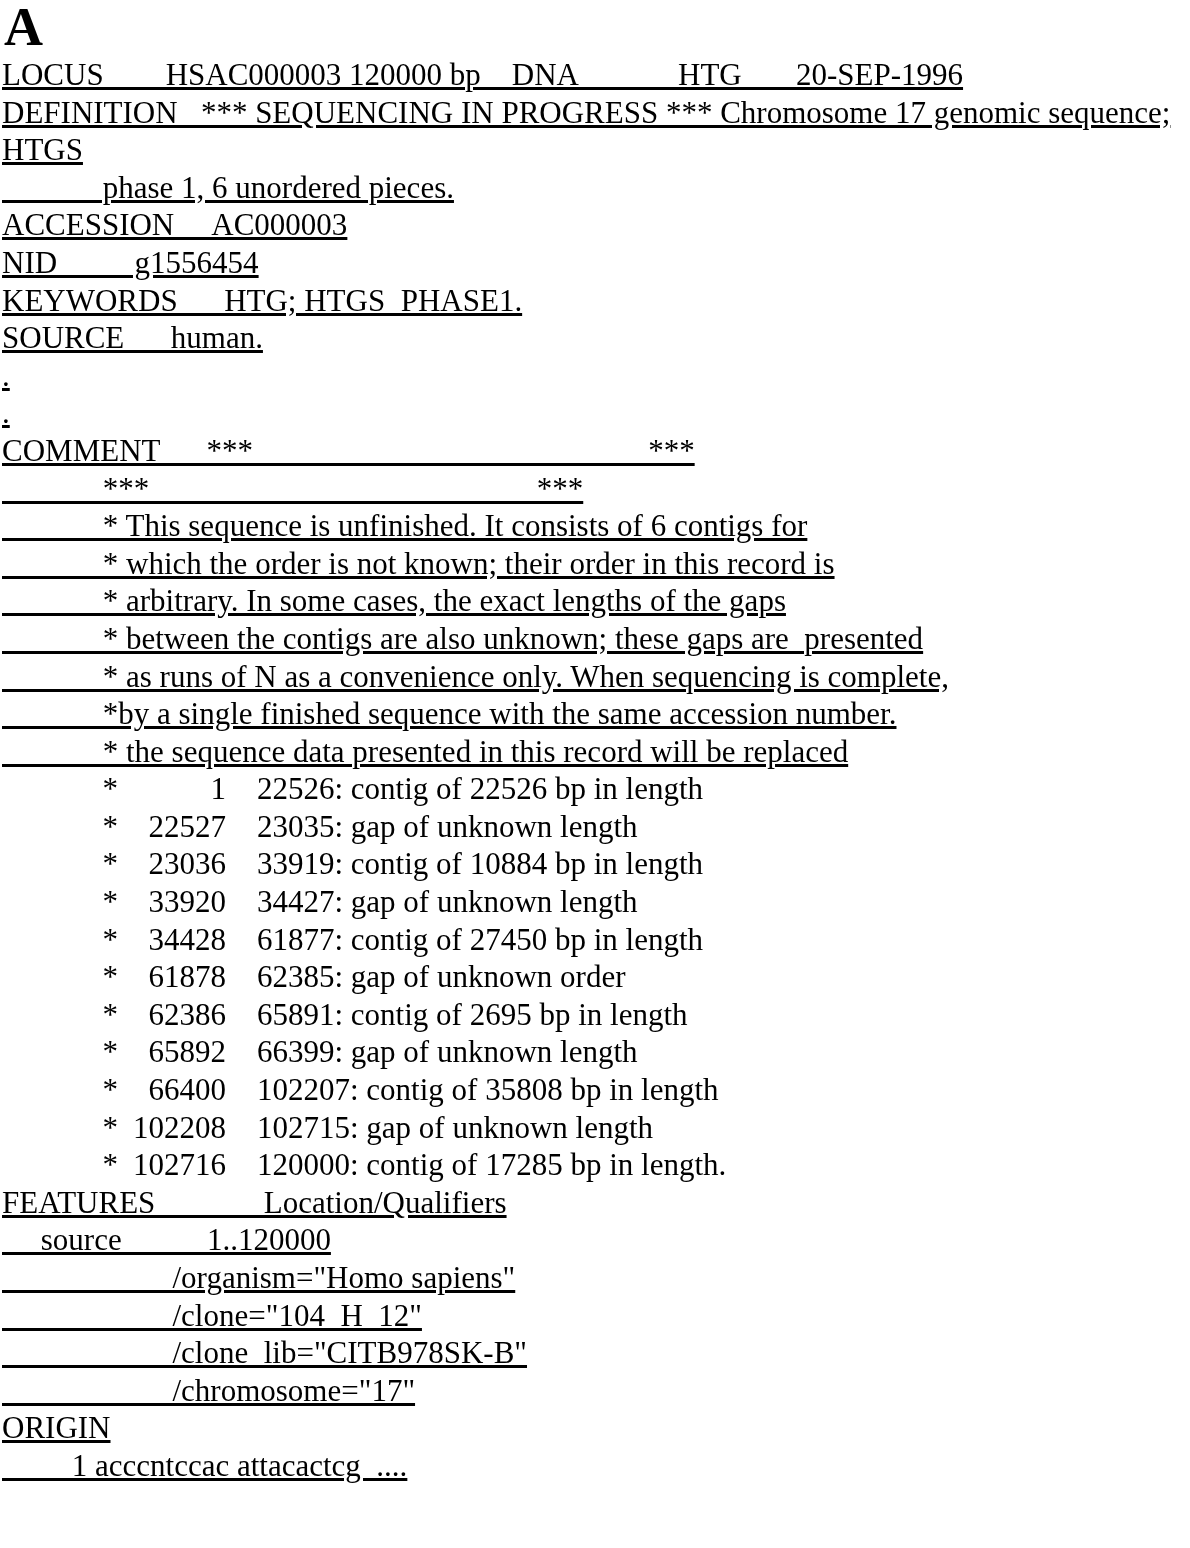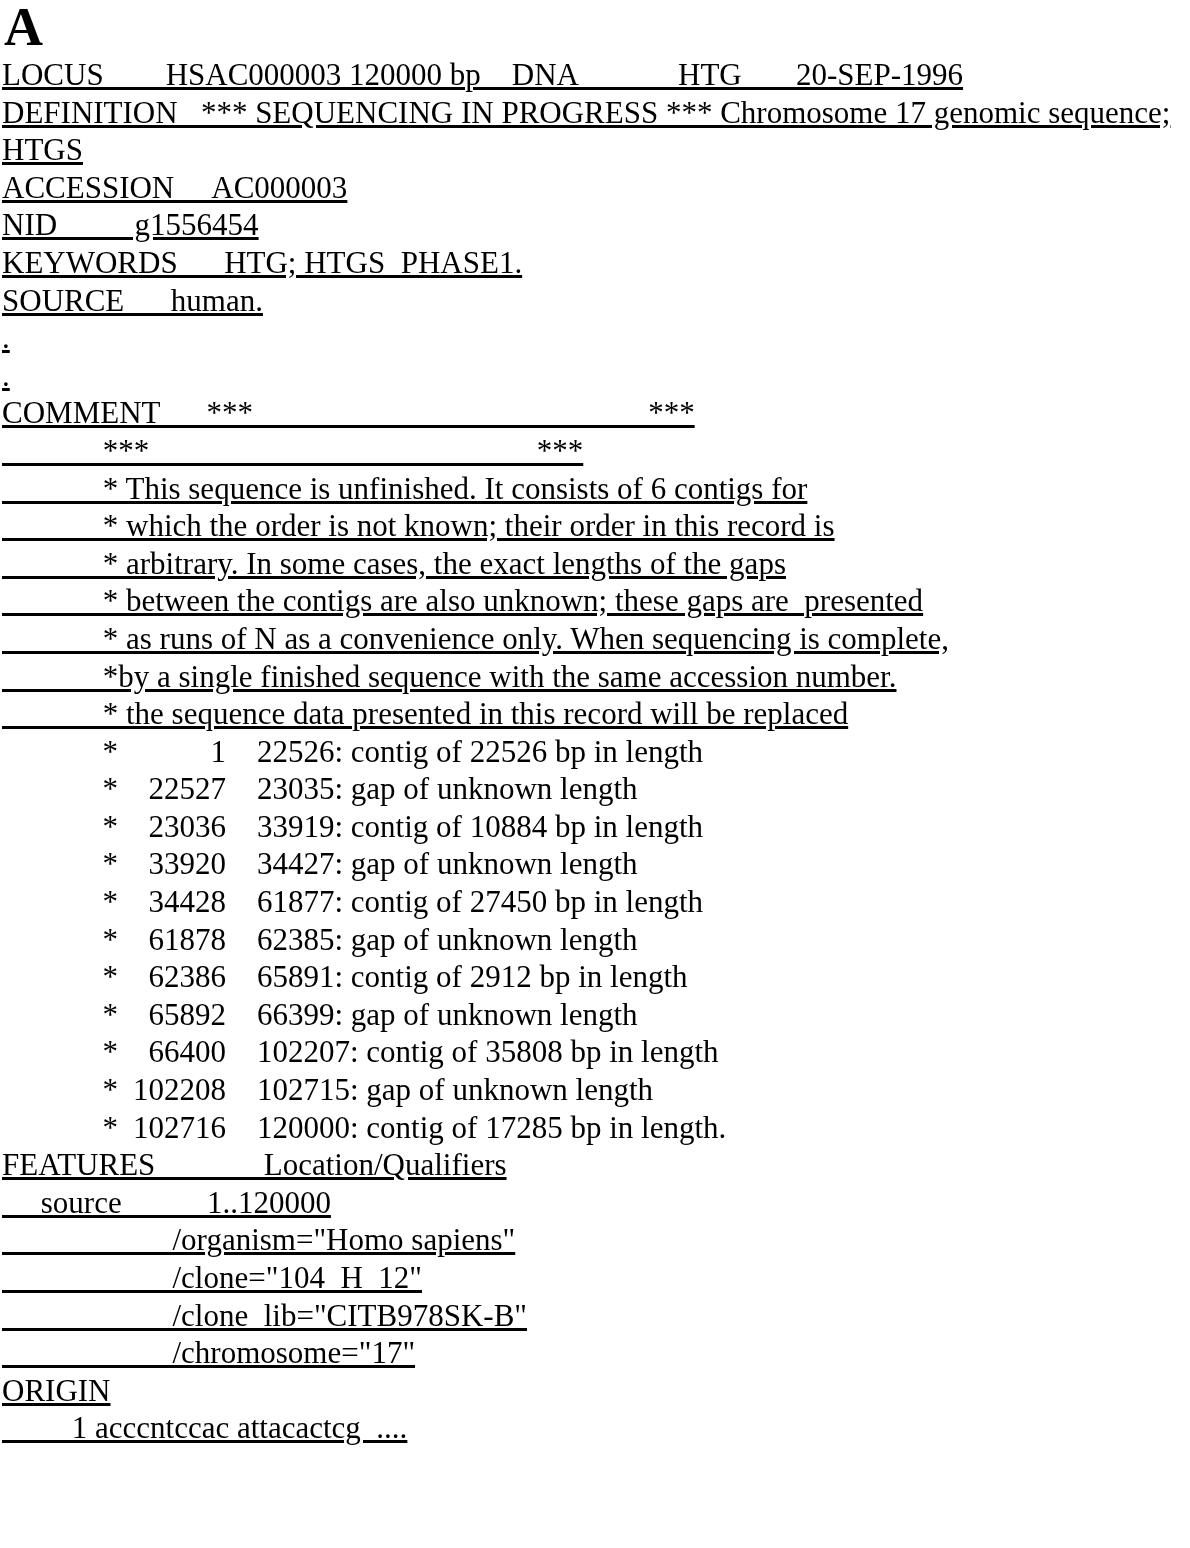--- a/index.html
+++ b/index.html
@@ -38,20 +38,21 @@
 </head>
 <body>
 
 <div class="page">
 
   <div class="fig-label">A</div>
 
   <div class="ln">LOCUS        HSAC000003 120000 bp    DNA             HTG       20-SEP-1996</div>
   <div class="ln">DEFINITION   *** SEQUENCING IN PROGRESS *** Chromosome 17 genomic sequence;</div>
   <div class="ln">HTGS</div>
+  <div class="ln">             phase 1, 6 unordered pieces.</div>
   <div class="ln">ACCESSION     AC000003</div>
   <div class="ln">NID          g1556454</div>
   <div class="ln">KEYWORDS      HTG; HTGS_PHASE1.</div>
   <div class="ln">SOURCE      human.</div>
   <div class="ln">.</div>
   <div class="ln">.</div>
 
   <div class="ln">COMMENT      ***                                                   ***</div>
   <div class="ln">             ***                                                  ***</div>
   <div class="ln">             * This sequence is unfinished. It consists of 6 contigs for</div>
@@ -83,26 +84,26 @@
     <span class="c-rest">34427: gap of unknown length</span>
   </div>
   <div class="crow">
     <span class="c-star">*</span>
     <span class="c-start">34428</span>
     <span class="c-rest">61877: contig of 27450 bp in length</span>
   </div>
   <div class="crow">
     <span class="c-star">*</span>
     <span class="c-start">61878</span>
-    <span class="c-rest">62385: gap of unknown length</span>
+    <span class="c-rest">62385: gap of unknown order</span>
   </div>
   <div class="crow">
     <span class="c-star">*</span>
     <span class="c-start">62386</span>
-    <span class="c-rest">65891: contig of 2912 bp in length</span>
+    <span class="c-rest">65891: contig of 2695 bp in length</span>
   </div>
   <div class="crow">
     <span class="c-star">*</span>
     <span class="c-start">65892</span>
     <span class="c-rest">66399: gap of unknown length</span>
   </div>
   <div class="crow">
     <span class="c-star">*</span>
     <span class="c-start">66400</span>
     <span class="c-rest">102207: contig of 35808 bp in length</span>

